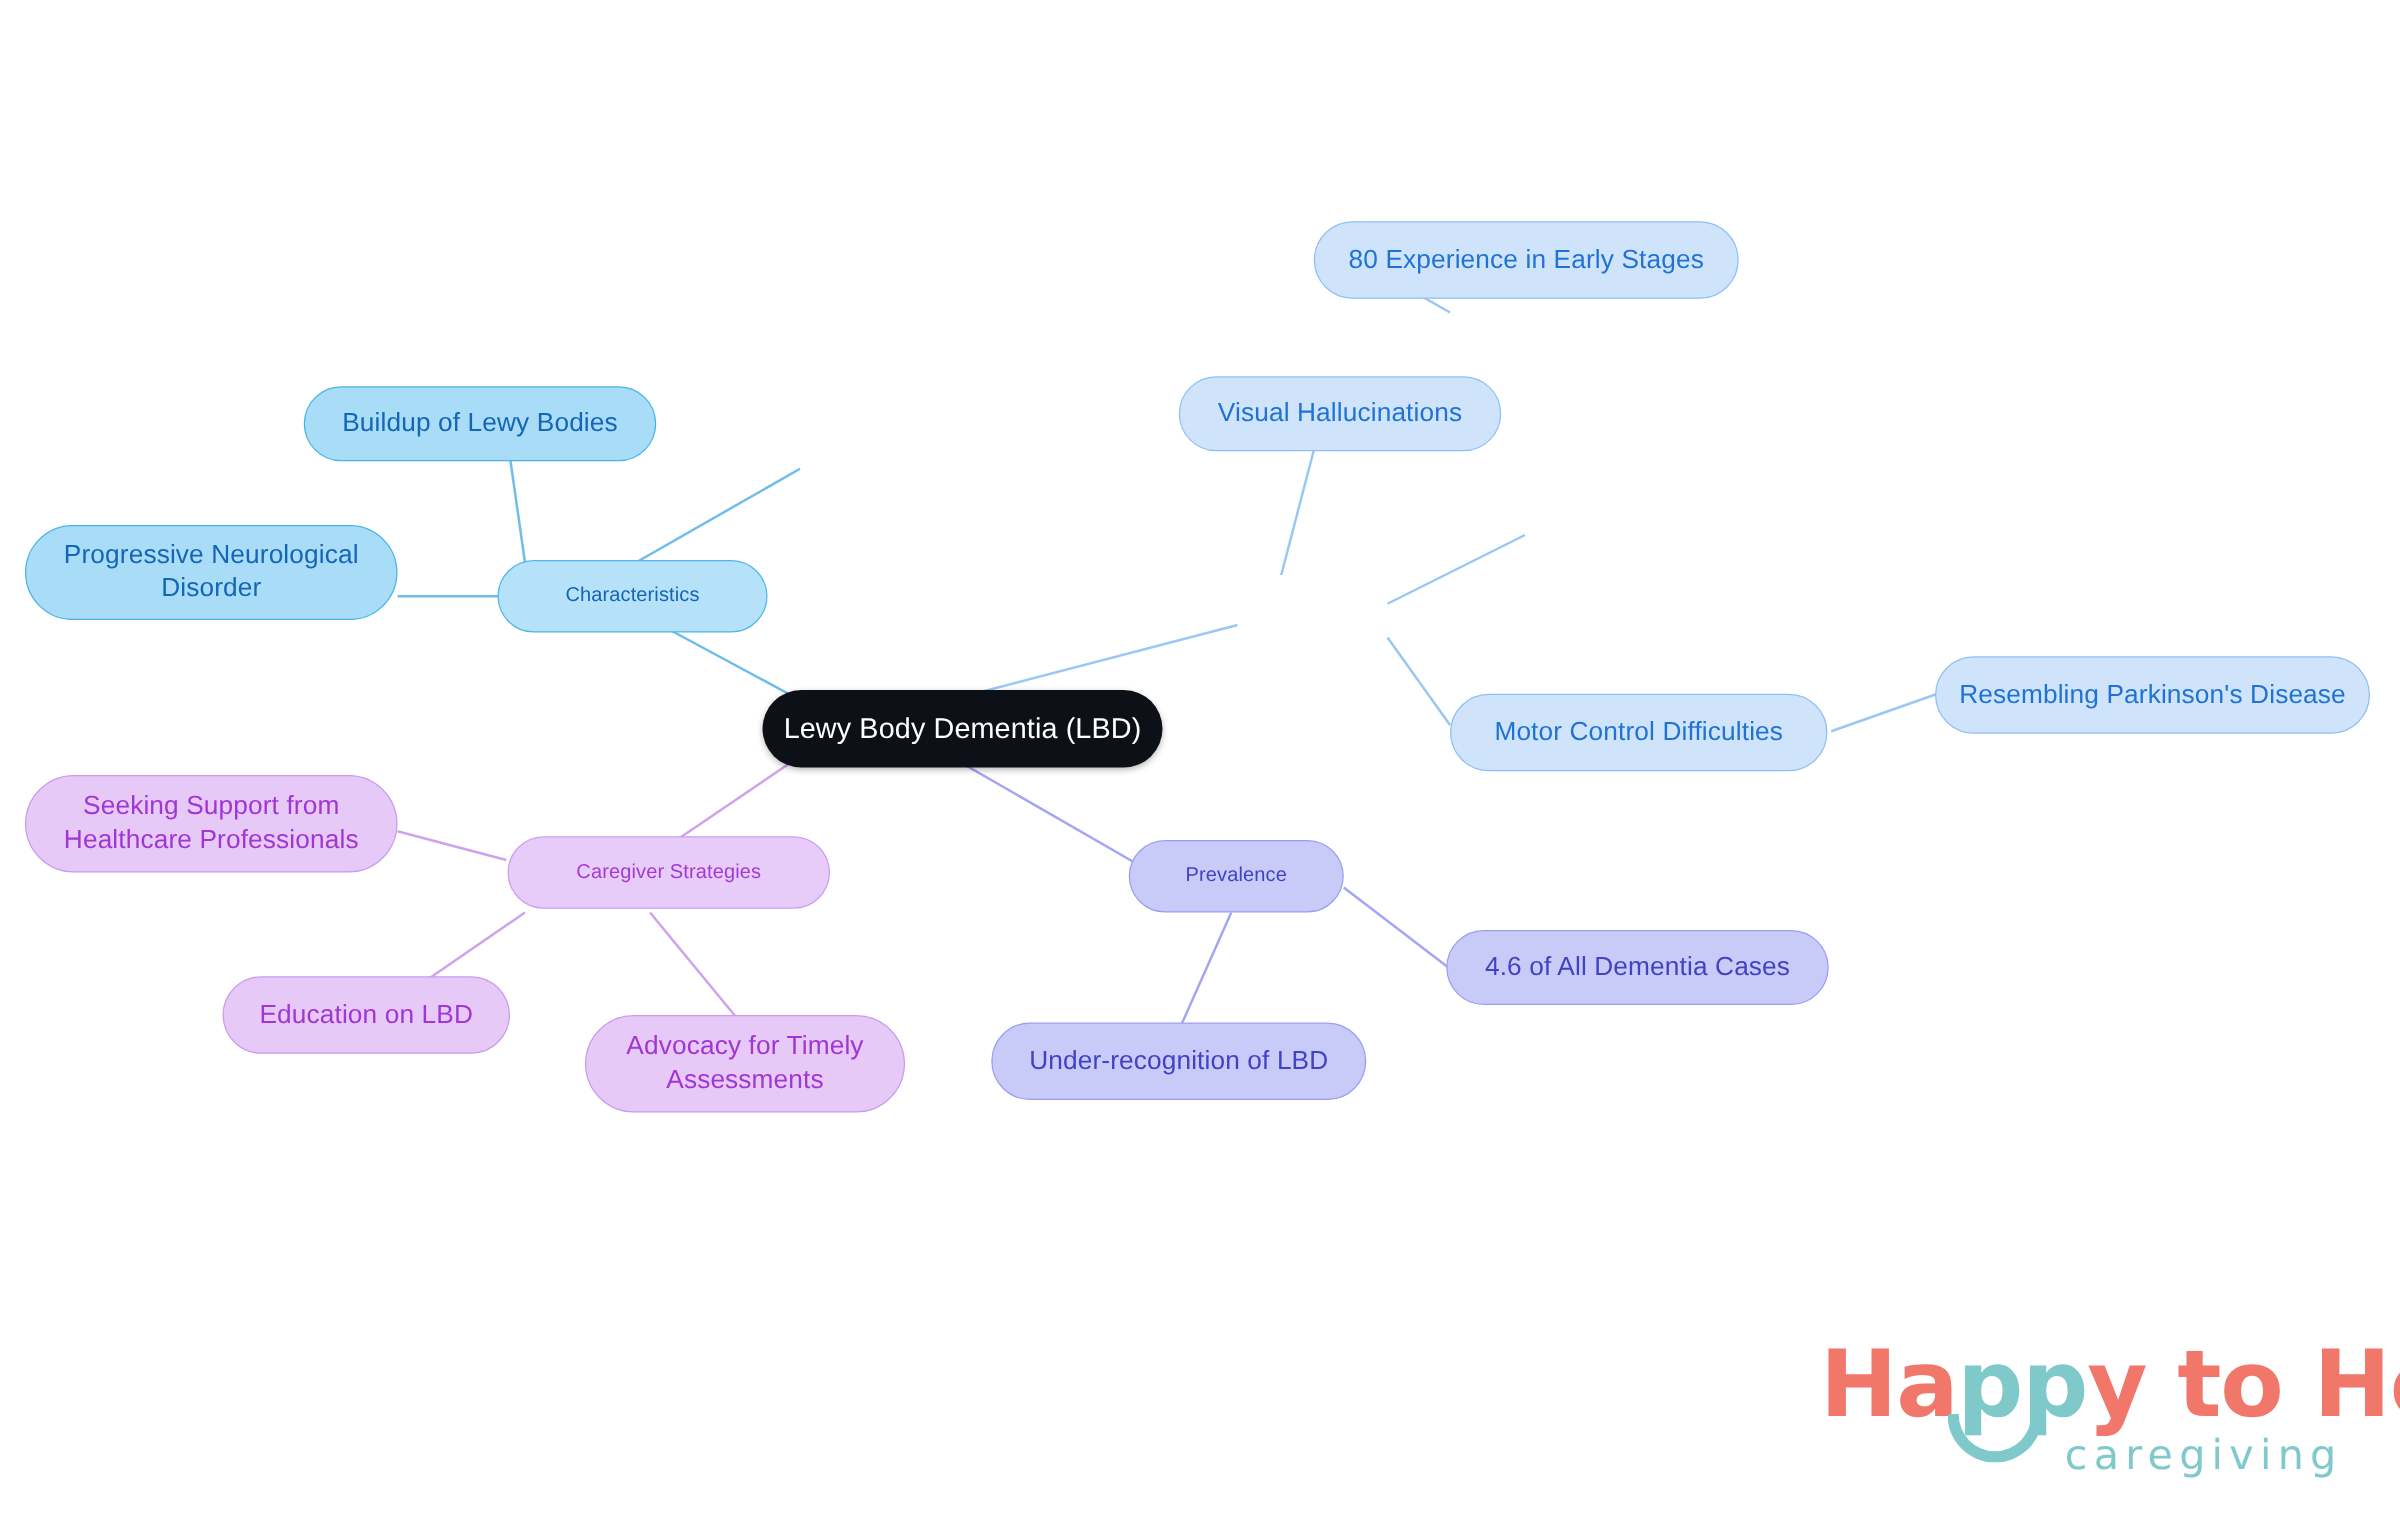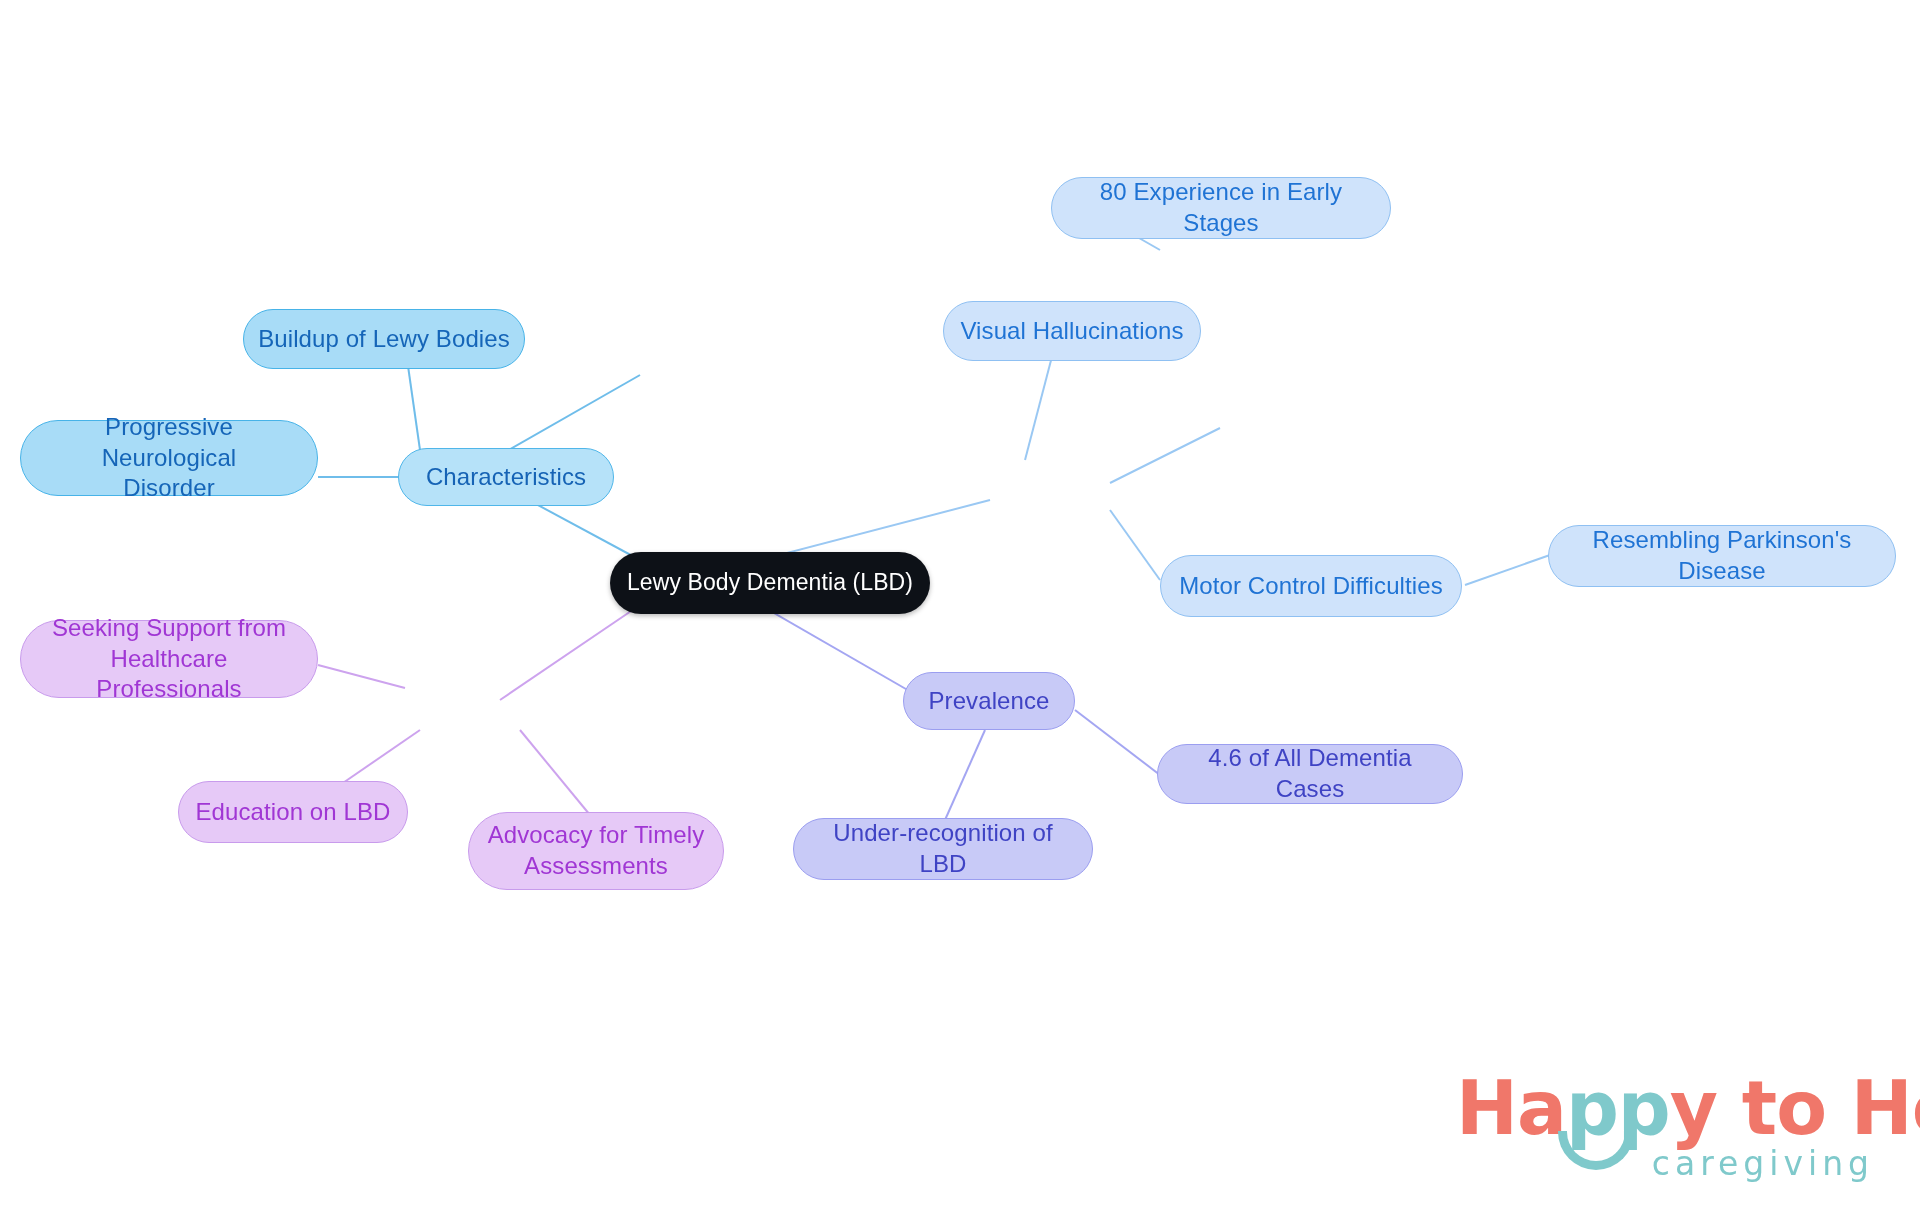--- a/index.html
+++ b/index.html
@@ -41,22 +41,22 @@
     letter-spacing: 0.1px;
   }
   .node.root {
     border-width: 0;
     border-radius: 36px;
     font-size: 23px;
     color: #ffffff;
     background: #0d1117;
     box-shadow: 0 2px 5px rgba(0,0,0,0.28);
   }
-  .node.lvl1 { font-size: 24px; }
-  .node.lvl2 { font-size: 24px; }
+  .node.lvl1 { font-size: 16px; }
+  .node.lvl2 { font-size: 21px; }
 
   
   .c-cyan      { background: #a8dcf7; border-color: #47b3e8; color: #1565b8; }
   .c-cyan-soft { background: #b6e2f9; border-color: #4fb6e9; color: #1663b5; }
   .c-blue      { background: #cfe3fb; border-color: #8fc0f2; color: #1f73d4; }
   .c-blue-soft { background: #cfe3fb; border-color: #91c2f3; color: #1f73d4; }
   .c-indigo    { background: #c8caf7; border-color: #9b9ef0; color: #3f43c4; }
   .c-violet    { background: #e6c9f7; border-color: #c89bec; color: #a036d4; }
   .c-violet2   { background: #e7cbf8; border-color: #cb9fee; color: #a43ad6; }
 
@@ -171,20 +171,23 @@
   </div>
 
   <div class="node lvl2 c-indigo" style="left:1157px; top:744px; width:306px; height:60px;">
     <span>4.6 of All Dementia Cases</span>
   </div>
 
   <div class="node lvl2 c-indigo" style="left:793px; top:818px; width:300px; height:62px;">
     <span>Under-recognition of LBD</span>
   </div>
 
+  <div class="node lvl1 c-violet2" style="left:406px; top:669px; width:258px; height:58px;">
+    <span>Caregiver Strategies</span>
+  </div>
 
   <div class="node lvl2 c-violet" style="left:20px; top:620px; width:298px; height:78px;">
     <span>Seeking Support from
 Healthcare Professionals</span>
   </div>
 
   <div class="node lvl2 c-violet" style="left:178px; top:781px; width:230px; height:62px;">
     <span>Education on LBD</span>
   </div>
 

